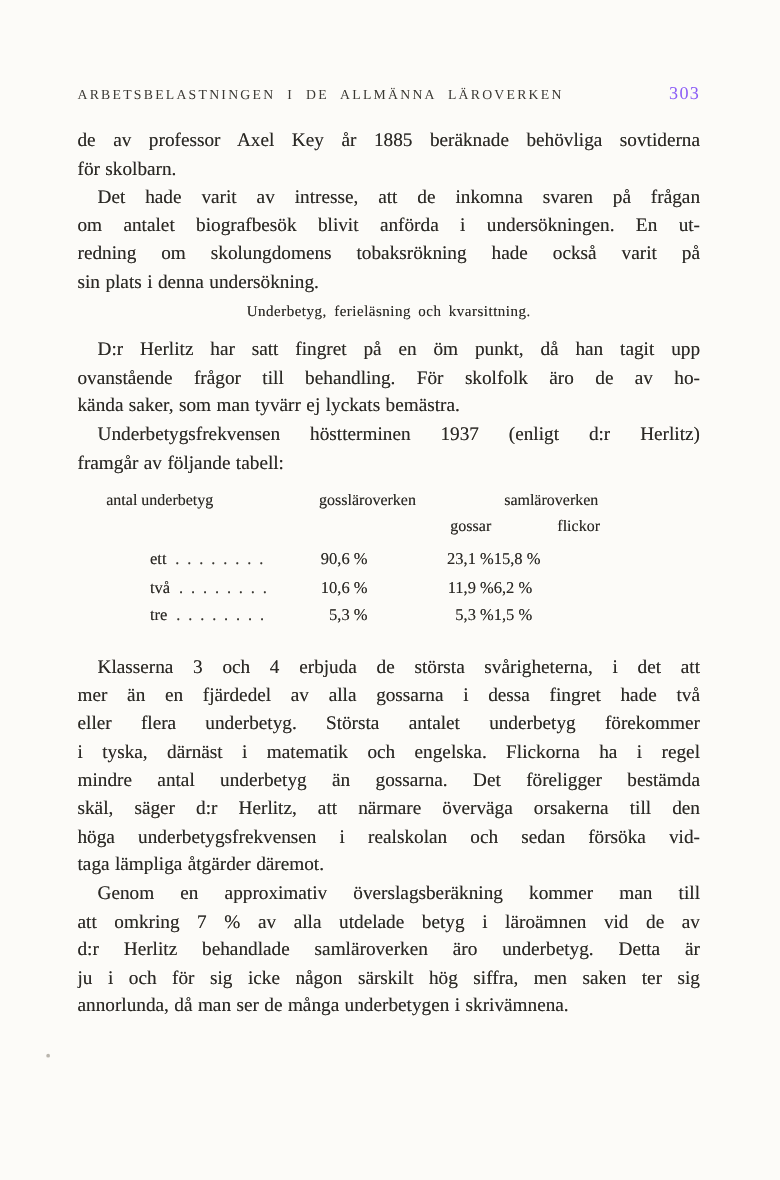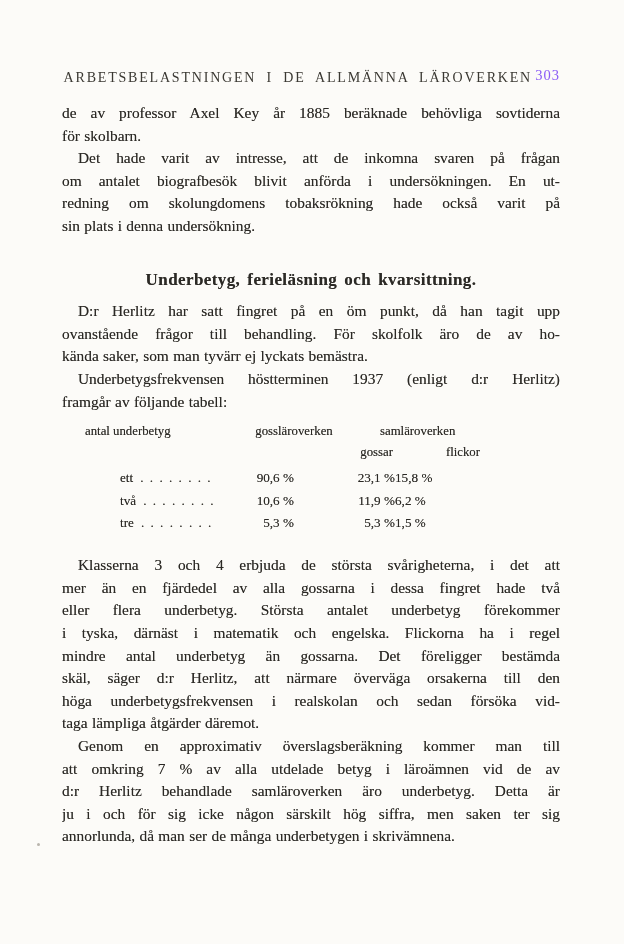--- a/index.html
+++ b/index.html
@@ -19,22 +19,22 @@
   .running-head {
     position: absolute;
     top: 70px;
     left: 62px;
     width: 498px;
     height: 16px;
   }
   .rh-title {
     position: absolute;
     left: 0; right: 28px;
-    text-align: right;
-    font-size: 14px;
+    text-align: left;
+    font-size: 11px;
     letter-spacing: 1.8px;
     word-spacing: 5px;
     color: #3a3832;
     white-space: nowrap;
   }
   .rh-page {
     position: absolute;
     right: 0; top: -3px;
     font-size: 14.5px;
     letter-spacing: 1px;
@@ -55,38 +55,38 @@
     text-align: justify;
     text-align-last: justify;
     word-spacing: 0.5px;
     white-space: normal;
   }
   .line.pend { text-align-last: left; }
   .line.ind  { text-indent: 16px; }
   .section-heading {
     height: 22.6px;
     line-height: 22.6px;
-    margin: 31px 0 9px 0;
-    font-size: 17px;
-    font-weight: bold;
+    margin: 0 0 9px 0;
+    font-size: 12px;
+    font-weight: normal;
     text-align: center;
     letter-spacing: 0.4px;
     word-spacing: 2.5px;
   }
   
   .stats-table {
     margin: 8px 0 20px 0;
     font-size: 13.2px;
   }
   .t-row { display: flex; height: 22.4px; line-height: 22.4px; }
   .t-row.t-head { height: 21px; line-height: 21px; font-size: 12.8px; }
   .t-row.t-subhead { height: 21px; line-height: 21px; font-size: 12.8px; margin-bottom: 4px; }
   .th1 { width: 180px; padding-left: 23px; }
   .th2 { width: 104px; text-align: center; }
-  .th34 { width: 156px; padding-left: 34px; }
+  .th34 { width: 156px; text-align: center; padding-left: 34px; }
   .sh-spacer { width: 235px; }
   .sh3 { width: 98px; text-align: right; padding-right: 2px; }
   .sh4 { width: 85px; text-align: right; }
   .c1 { width: 180px; padding-left: 58px; white-space: nowrap; }
   .c1 .dots { word-spacing: 3px; margin-left: 7px; color: #3a3832; }
   .c2 { width: 55px; text-align: right; padding-right: 3px; }
   .c3 { width: 98px; text-align: right; }
   .c4 { width: 85px; }
   .speck {
     position: absolute;

